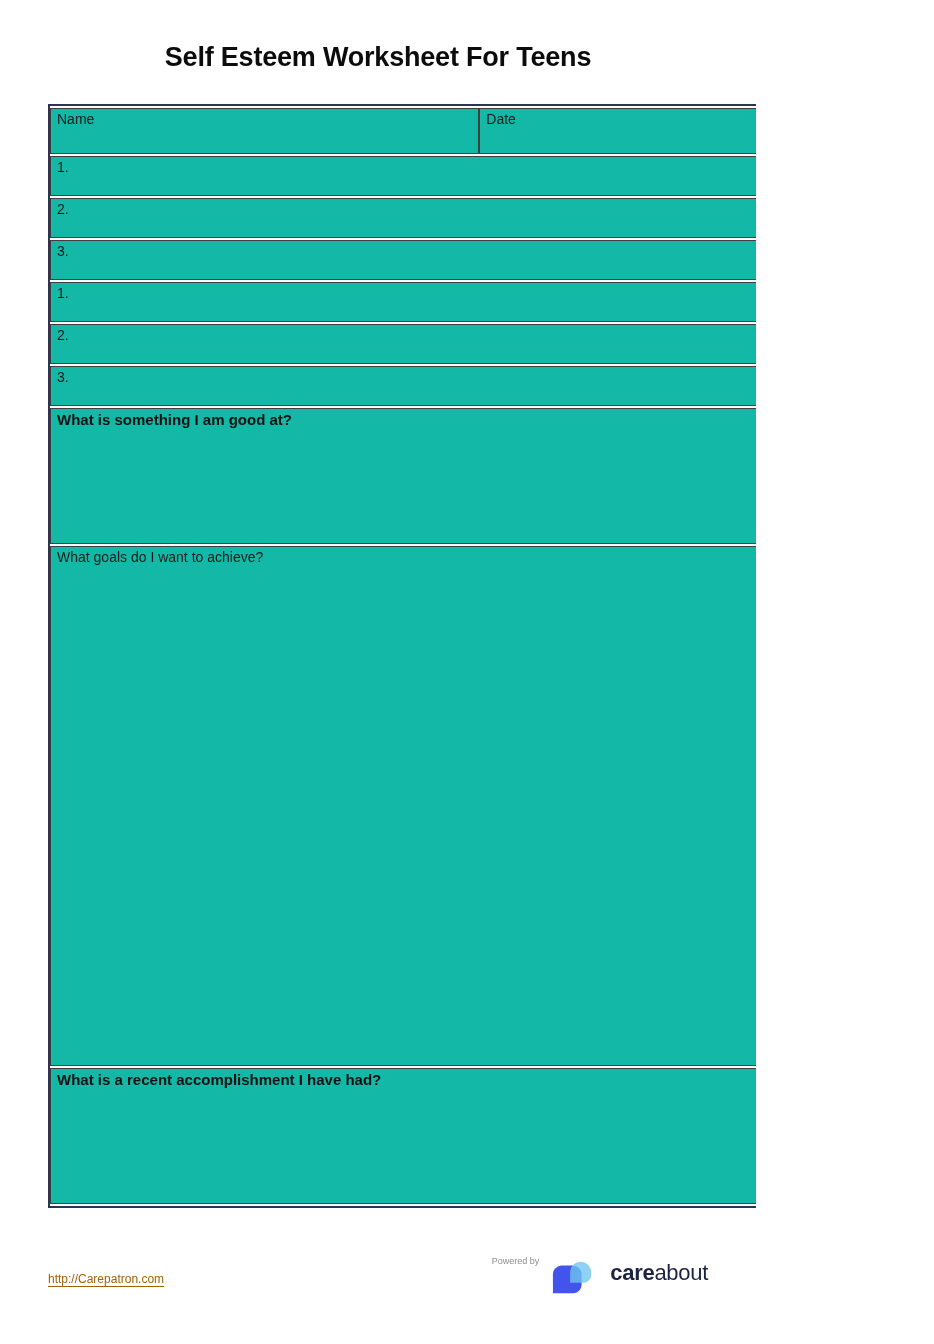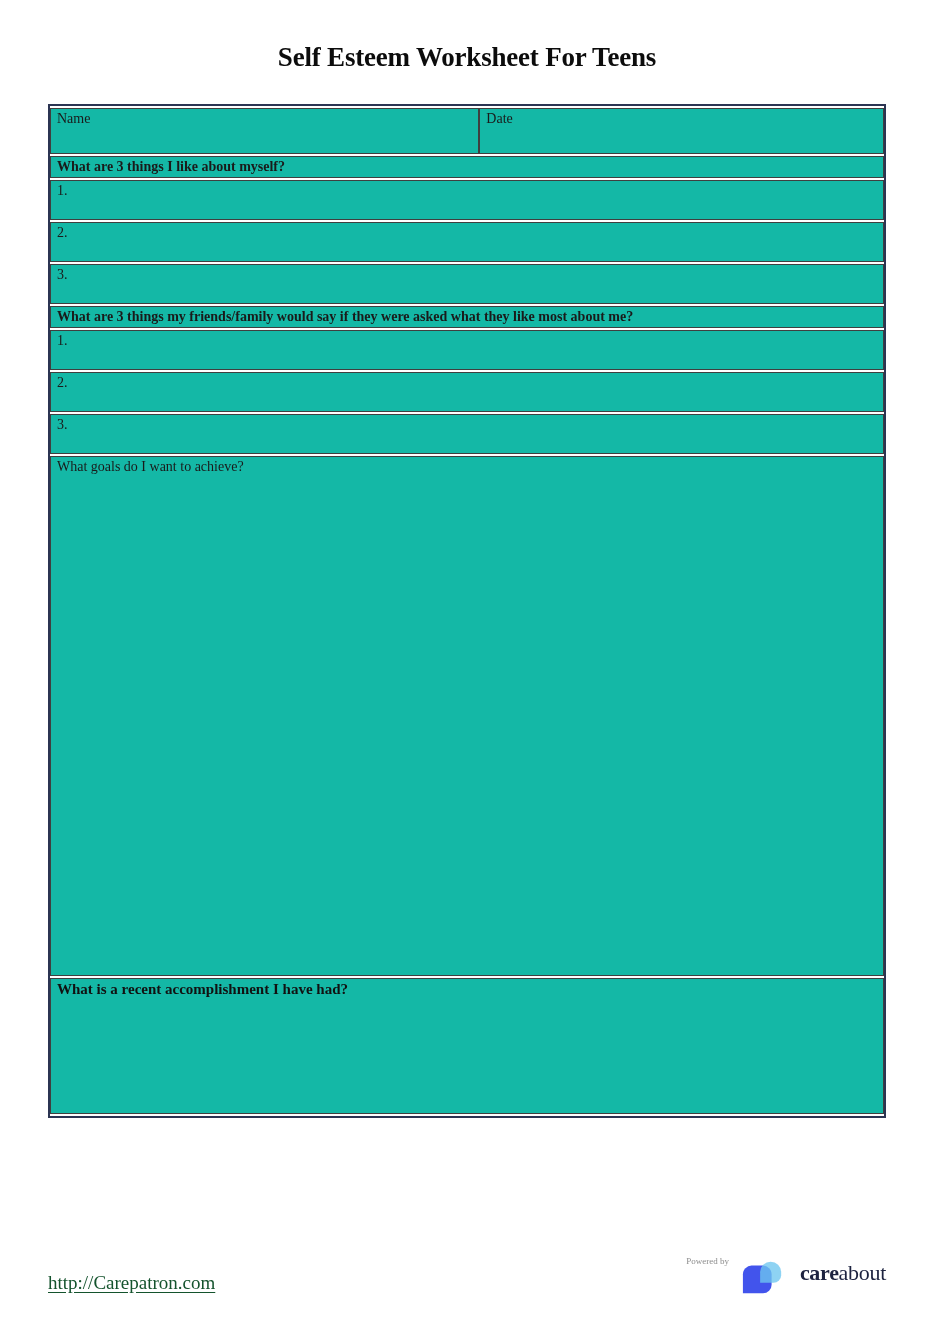--- a/index.html
+++ b/index.html
@@ -3,25 +3,24 @@
 <meta charset="utf-8">
 <style>
   html, body {
     margin: 0;
     padding: 0;
     background: #ffffff;
     font-family: "Liberation Sans", sans-serif;
   }
   .page {
     position: relative;
-    width: 934px;
+    width: 756px;
     height: 1344px;
     background: #ffffff;
     overflow: hidden;
-    font-family: Liberation Serif, serif;
   }
   .doc-title {
     position: absolute;
     top: 42px;
     left: 0;
     width: 100%;
     text-align: center;
     font-size: 27px;
     font-weight: 700;
     color: #0c0c0c;
@@ -51,22 +50,22 @@
   td.cell-date       { height: 40px; }
   td.cell-question   { height: 15px; font-weight: 700; font-size: 15px; color: #111111; }
   td.cell-item       { height: 34px; }
   td.cell-open       { height: 130px; }
   td.cell-open .open-question { font-weight: 700; font-size: 15px; color: #111111; }
   td.cell-open-tall  { height: 514px; }
   .footer-link {
     position: absolute;
     left: 48px;
     top: 1272px;
-    font-size: 19px;
-    color: #14532d;
+    font-size: 12px;
+    color: #a16207;
     text-decoration: underline;
     text-underline-offset: 3px;
   }
   .footer-brand {
     position: absolute;
     right: 48px;
     top: 1260px;
     display: flex;
   }
   .powered-by {
@@ -104,57 +103,56 @@
         <span>Name</span>
         <span></span>
       </td>
       <td class="cell-date">
         <span>Date</span>
         <span></span>
       </td>
     </tr>
 
     <tr>
-      <td class="cell-question" colspan="2">What are 3 things I like about myself?</td>
+      <td class="cell-item" colspan="2">
+        <span>1.</span>
+      </td>
     </tr>
+    <tr>
+      <td class="cell-item" colspan="2">
+        <span>2.</span>
+      </td>
+    </tr>
+    <tr>
+      <td class="cell-item" colspan="2">
+        <span>3.</span>
+      </td>
+    </tr>
+
     <tr>
       <td class="cell-item" colspan="2">
         <span>1.</span>
       </td>
     </tr>
     <tr>
       <td class="cell-item" colspan="2">
         <span>2.</span>
       </td>
     </tr>
     <tr>
       <td class="cell-item" colspan="2">
         <span>3.</span>
       </td>
     </tr>
 
     <tr>
-      <td class="cell-question" colspan="2">What are 3 things my friends/family would say if they were asked what they like most about me?</td>
-    </tr>
-    <tr>
-      <td class="cell-item" colspan="2">
-        <span>1.</span>
+      <td class="cell-open" colspan="2">
+        <span class="open-question">What is something I am good at?</span>
       </td>
     </tr>
-    <tr>
-      <td class="cell-item" colspan="2">
-        <span>2.</span>
-      </td>
-    </tr>
-    <tr>
-      <td class="cell-item" colspan="2">
-        <span>3.</span>
-      </td>
-    </tr>
-
 
     <tr>
       <td class="cell-open-tall" colspan="2">
         <span class="open-question">What goals do I want to achieve?</span>
       </td>
     </tr>
 
     <tr>
       <td class="cell-open" colspan="2">
         <span class="open-question">What is a recent accomplishment I have had?</span>

